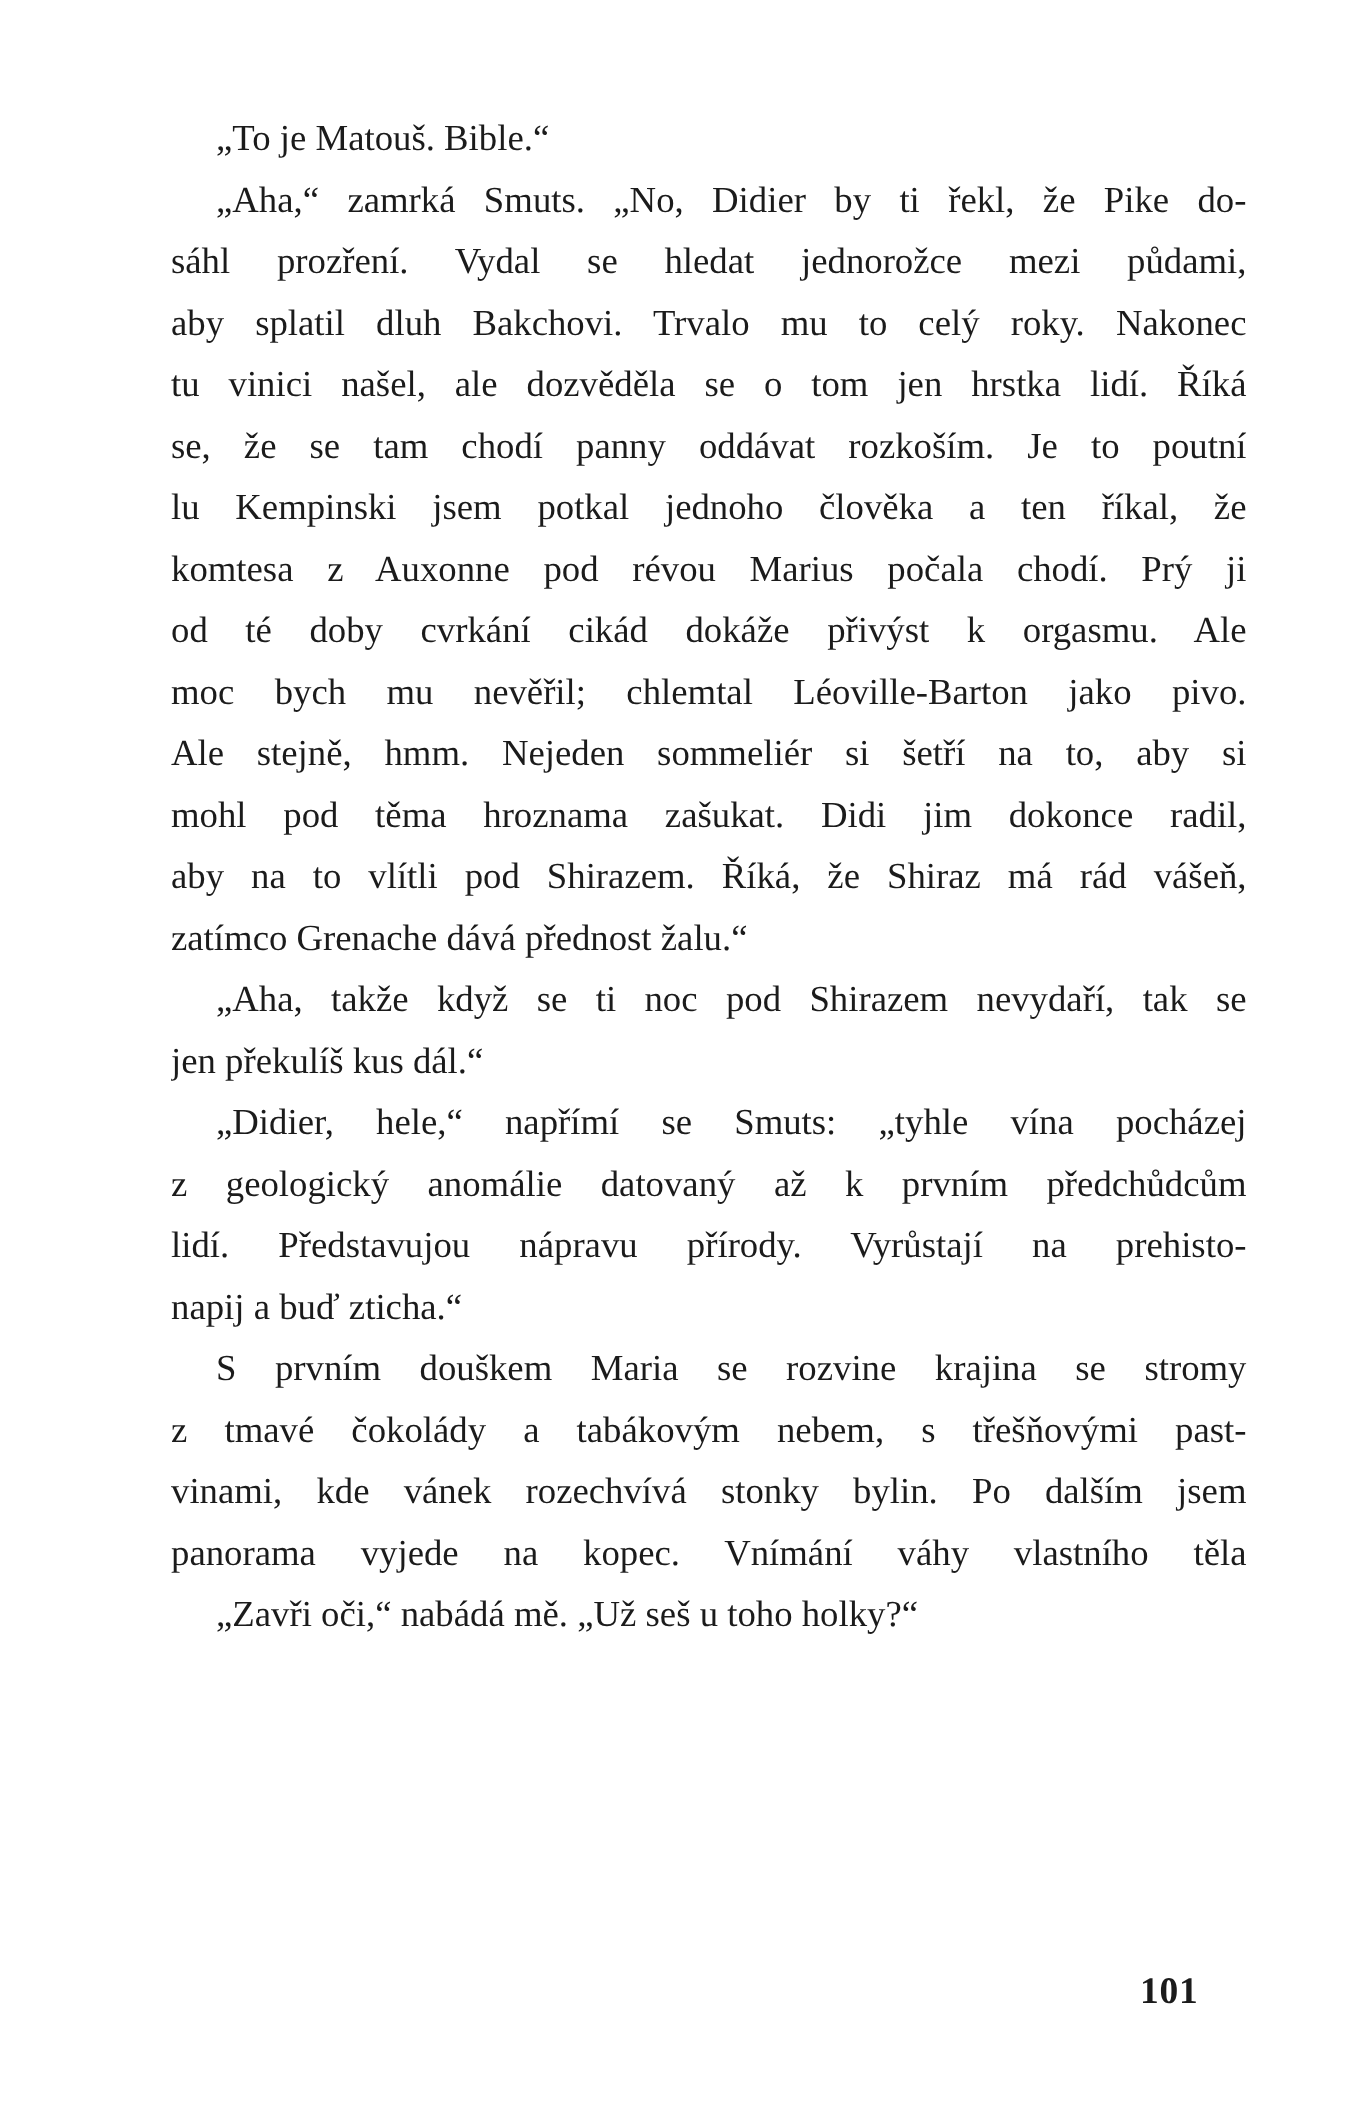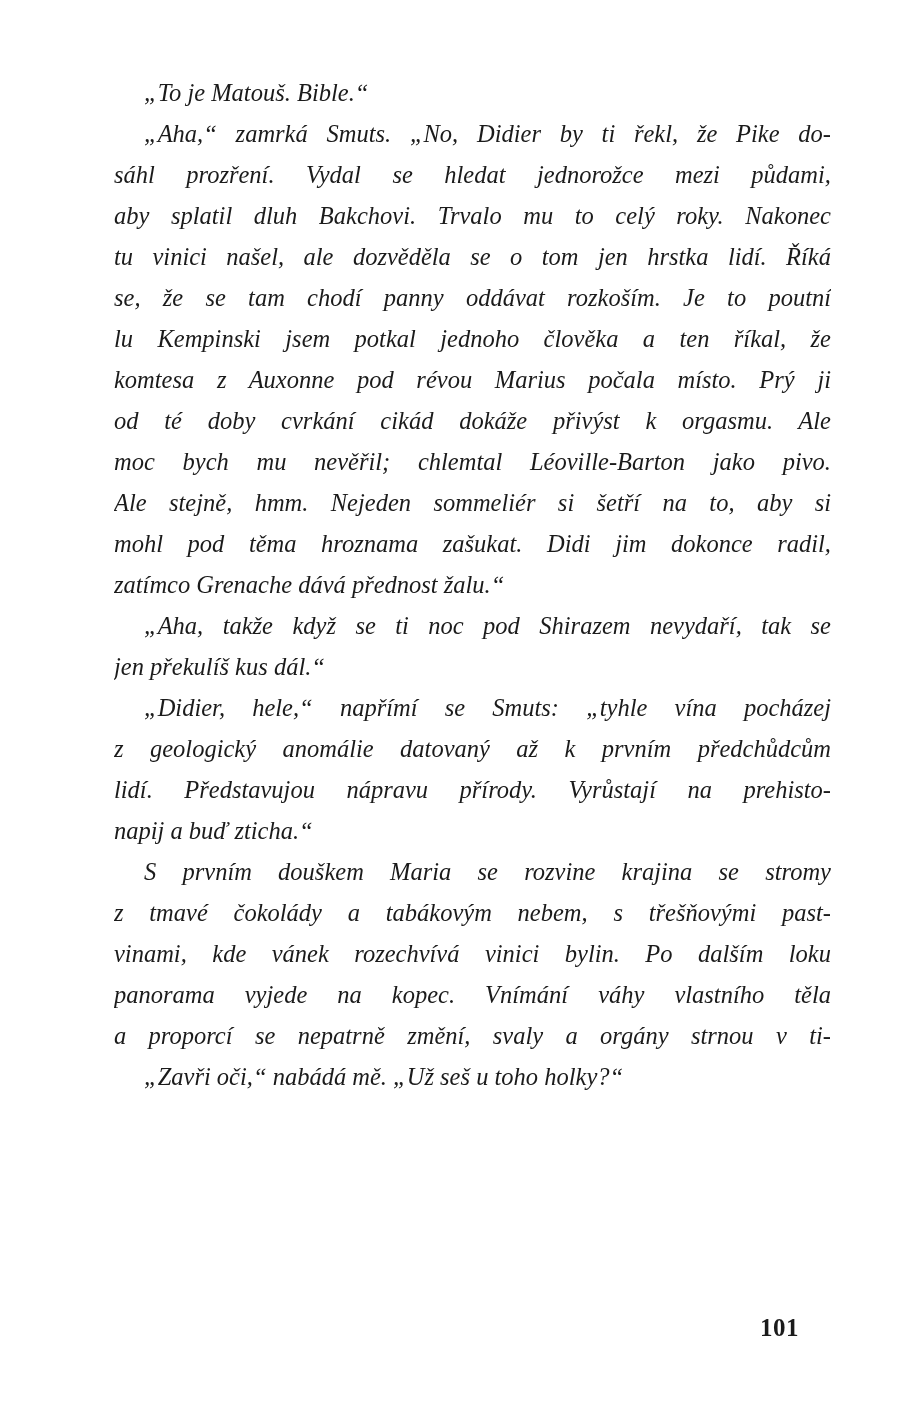--- a/index.html
+++ b/index.html
@@ -11,21 +11,20 @@
     font-family: "Liberation Serif", serif;
     color: #1b1b1b;
     overflow: hidden;
   }
   .page { position: absolute; inset: 0; background: #ffffff; }
   .text-block {
     position: absolute;
     left: 114px;
     top: 72px;
     width: 717px;
-    font-style: italic;
   }
   .line {
     font-size: 24.5px;
     line-height: 41px;
     height: 41px;
     text-align: justify;
     text-align-last: justify;
     overflow: hidden;
   }
   .line.last { text-align-last: left; }
@@ -45,33 +44,33 @@
 
 <div class="page">
   <div class="text-block" id="text-block">
       <div class="line first last">„To je Matouš. Bible.“</div>
       <div class="line first">„Aha,“ zamrká Smuts. „No, Didier by ti řekl, že Pike do-</div>
       <div class="line">sáhl prozření. Vydal se hledat jednorožce mezi půdami,</div>
       <div class="line">aby splatil dluh Bakchovi. Trvalo mu to celý roky. Nakonec</div>
       <div class="line">tu vinici našel, ale dozvěděla se o tom jen hrstka lidí. Říká</div>
       <div class="line">se, že se tam chodí panny oddávat rozkoším. Je to poutní</div>
       <div class="line">lu Kempinski jsem potkal jednoho člověka a ten říkal, že</div>
-      <div class="line">komtesa z Auxonne pod révou Marius počala místo. Prý ji</div>
+      <div class="line">komtesa z Auxonne pod révou Marius počala chodí. Prý ji</div>
       <div class="line">od té doby cvrkání cikád dokáže přivýst k orgasmu. Ale</div>
       <div class="line">moc bych mu nevěřil; chlemtal Léoville-Barton jako pivo.</div>
       <div class="line">Ale stejně, hmm. Nejeden sommeliér si šetří na to, aby si</div>
       <div class="line">mohl pod těma hroznama zašukat. Didi jim dokonce radil,</div>
+      <div class="line">aby na to vlítli pod Shirazem. Říká, že Shiraz má rád vášeň,</div>
       <div class="line last">zatímco Grenache dává přednost žalu.“</div>
       <div class="line first">„Aha, takže když se ti noc pod Shirazem nevydaří, tak se</div>
       <div class="line last">jen překulíš kus dál.“</div>
       <div class="line first">„Didier, hele,“ napřímí se Smuts: „tyhle vína pocházej</div>
       <div class="line">z geologický anomálie datovaný až k prvním předchůdcům</div>
       <div class="line">lidí. Představujou nápravu přírody. Vyrůstají na prehisto-</div>
       <div class="line last">napij a buď zticha.“</div>
       <div class="line first">S prvním douškem Maria se rozvine krajina se stromy</div>
       <div class="line">z tmavé čokolády a tabákovým nebem, s třešňovými past-</div>
-      <div class="line">vinami, kde vánek rozechvívá vinici bylin. Po dalším loku</div>
+      <div class="line">vinami, kde vánek rozechvívá stonky bylin. Po dalším jsem</div>
       <div class="line">panorama vyjede na kopec. Vnímání váhy vlastního těla</div>
-      <div class="line">a proporcí se nepatrně změní, svaly a orgány strnou v ti-</div>
       <div class="line first last">„Zavři oči,“ nabádá mě. „Už seš u toho holky?“</div>
     </div>
   <div class="page-number">101</div>
 </div>
 
 </body></html>

